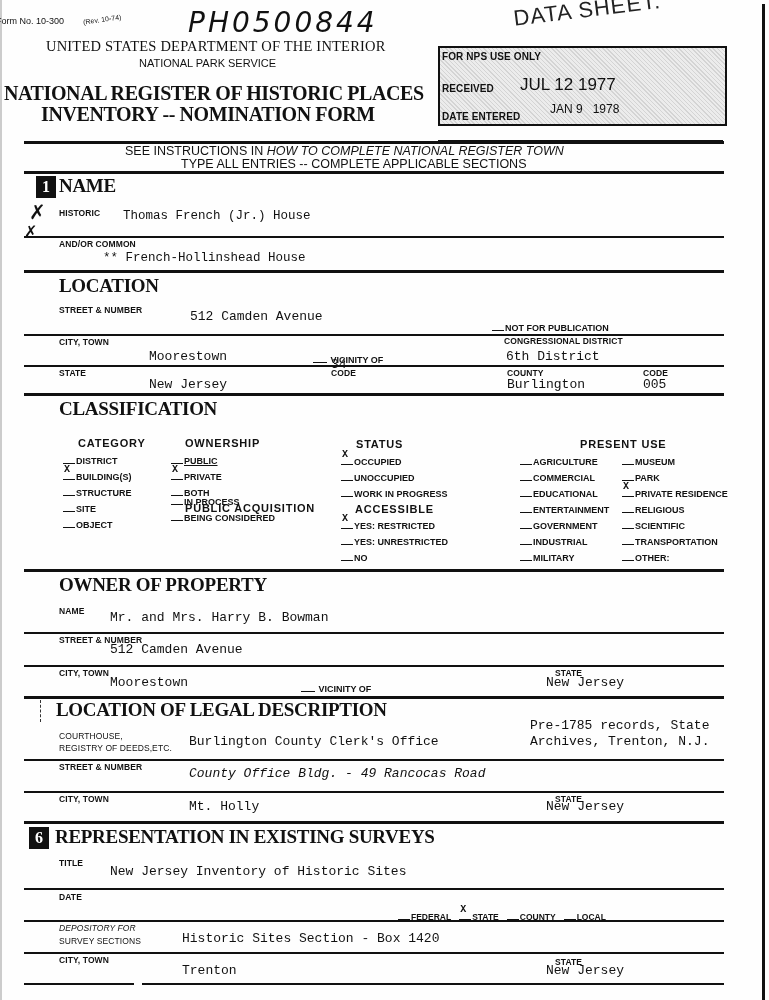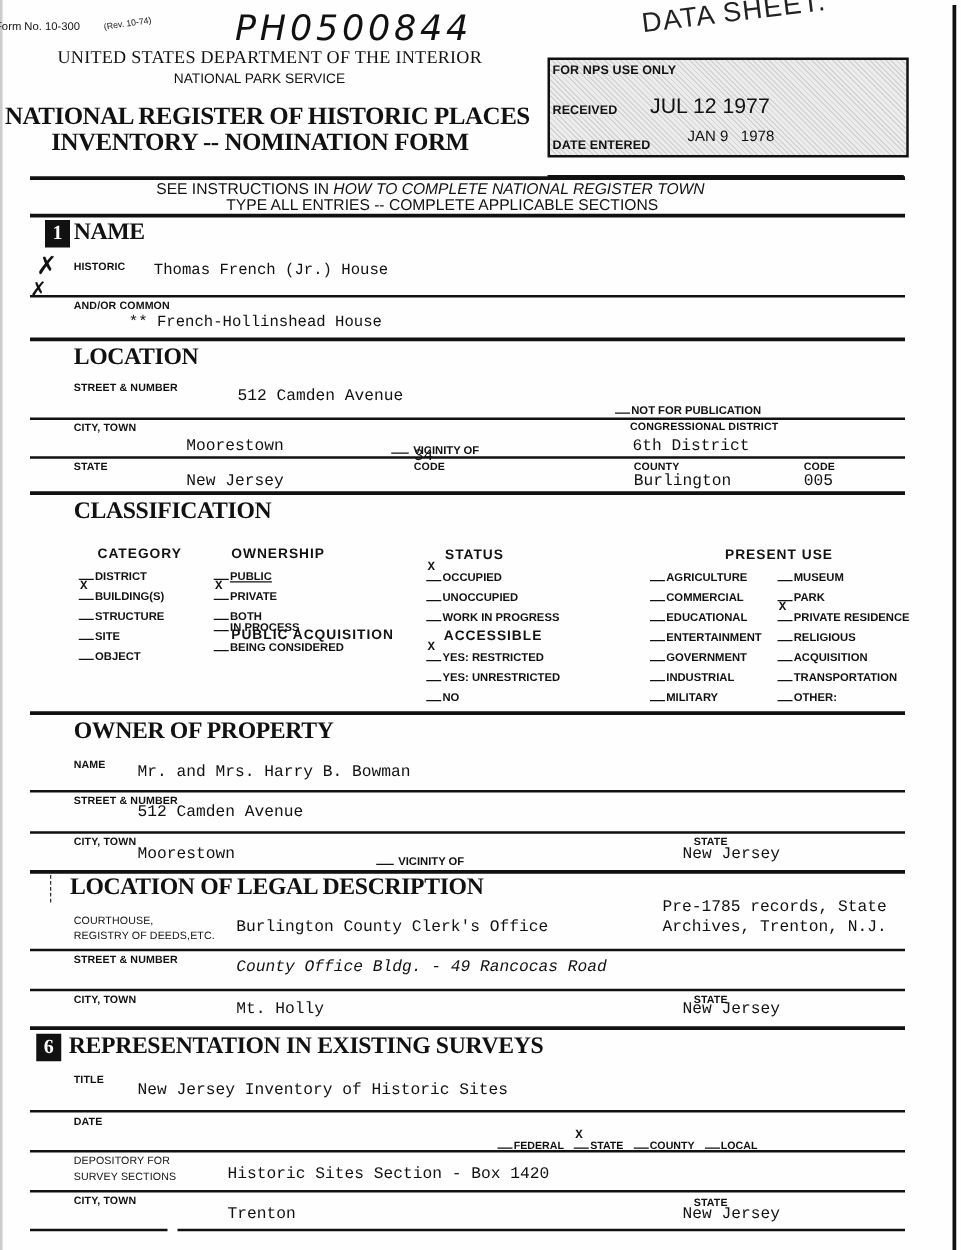--- a/index.html
+++ b/index.html
@@ -129,21 +129,21 @@
     <div class="opt" style="height: 16px;"><span class="blank"></span><span>ENTERTAINMENT</span></div>
     <div class="opt" style="height: 16px;"><span class="blank"></span><span>GOVERNMENT</span></div>
     <div class="opt" style="height: 16px;"><span class="blank"></span><span>INDUSTRIAL</span></div>
     <div class="opt" style="height: 16px;"><span class="blank"></span><span>MILITARY</span></div>
   </div>
 <div class="abs" style="left:622px;top:456px;" id="use2-opts">
     <div class="opt" style="height: 16px;"><span class="blank"></span><span>MUSEUM</span></div>
     <div class="opt" style="height: 16px;"><span class="blank"></span><span>PARK</span></div>
     <div class="opt" style="height: 16px;"><span class="blank"><span class="x">X</span></span><span>PRIVATE RESIDENCE</span></div>
     <div class="opt" style="height: 16px;"><span class="blank"></span><span>RELIGIOUS</span></div>
-    <div class="opt" style="height: 16px;"><span class="blank"></span><span>ACQUISITION</span></div>
+    <div class="opt" style="height: 16px;"><span class="blank"></span><span>SCIENTIFIC</span></div>
     <div class="opt" style="height: 16px;"><span class="blank"></span><span>TRANSPORTATION</span></div>
     <div class="opt" style="height: 16px;"><span class="blank"></span><span>OTHER:</span></div>
   </div>
 
 <div class="rule thick" style="left:24px;top:569px;width:700px;"></div>
 
 <div class="abs sec" style="left:59px;top:574px;">OWNER OF PROPERTY</div>
 <div class="abs lbl" style="left:59px;top:606px;">NAME</div>
 <div class="abs val" style="left:110px;top:610px;">Mr. and Mrs. Harry B. Bowman</div>
 <div class="rule" style="left:24px;top:632px;width:700px;"></div>
@@ -175,21 +175,21 @@
 <div class="rule thick" style="left:24px;top:821px;width:700px;"></div>
 
 <div class="numbox" style="left:29px;top:827px;">6</div>
 <div class="abs sec" style="left:55px;top:826px;">REPRESENTATION IN EXISTING SURVEYS</div>
 <div class="abs lbl" style="left:59px;top:858px;">TITLE</div>
 <div class="abs val" style="left:110px;top:864px;">New Jersey Inventory of Historic Sites</div>
 <div class="rule" style="left:24px;top:888px;width:700px;"></div>
 <div class="abs lbl" style="left:59px;top:892px;">DATE</div>
 <div class="abs" style="left:398px;top:906px;white-space:nowrap;" id="level-opts"><span class="opt" style="margin-right: 8px; font-size: 8.5px;"><span class="blank"></span><span>FEDERAL</span></span><span class="opt" style="margin-right: 8px; font-size: 8.5px;"><span class="blank"><span class="x">X</span></span><span>STATE</span></span><span class="opt" style="margin-right: 8px; font-size: 8.5px;"><span class="blank"></span><span>COUNTY</span></span><span class="opt" style="margin-right: 8px; font-size: 8.5px;"><span class="blank"></span><span>LOCAL</span></span></div>
 <div class="rule" style="left:24px;top:920px;width:700px;"></div>
-<div class="abs lbl" style="left:59px;top:923px;font-weight:normal;">DEPOSITORY FOR</div>
+<div class="abs lbl" style="left:59px;top:923px;font-weight:normal;font-style:italic;">DEPOSITORY FOR</div>
 <div class="abs lbl" style="left:59px;top:936px;font-weight:normal;">SURVEY SECTIONS</div>
 <div class="abs val" style="left:182px;top:931px;">Historic Sites Section - Box 1420</div>
 <div class="rule" style="left:24px;top:952px;width:700px;"></div>
 <div class="abs lbl" style="left:59px;top:955px;">CITY, TOWN</div>
 <div class="abs val" style="left:182px;top:963px;">Trenton</div>
 <div class="abs lbl" style="left:555px;top:957px;">STATE</div>
 <div class="abs val" style="left:546px;top:963px;">New Jersey</div>
 <div class="rule" style="left:24px;top:983px;width:110px;"></div>
 <div class="rule" style="left:142px;top:983px;width:582px;"></div>
 

